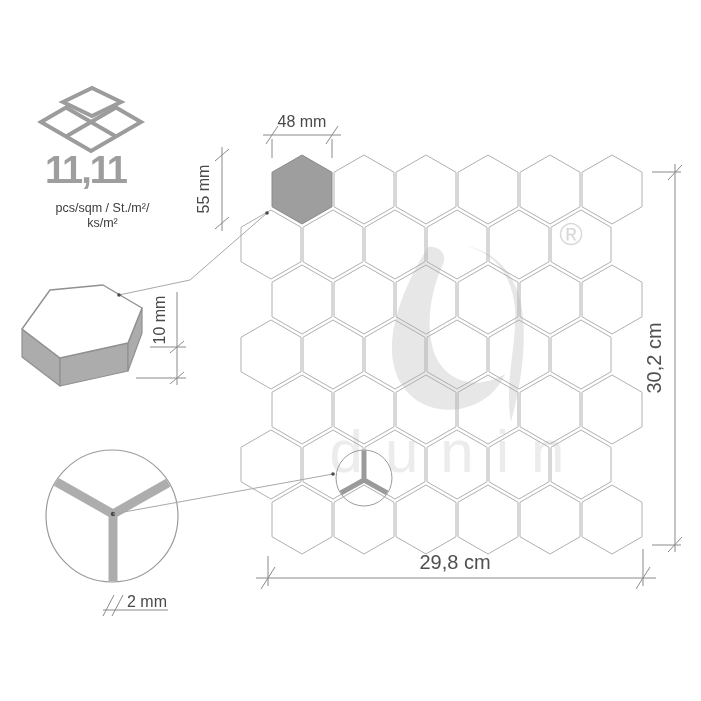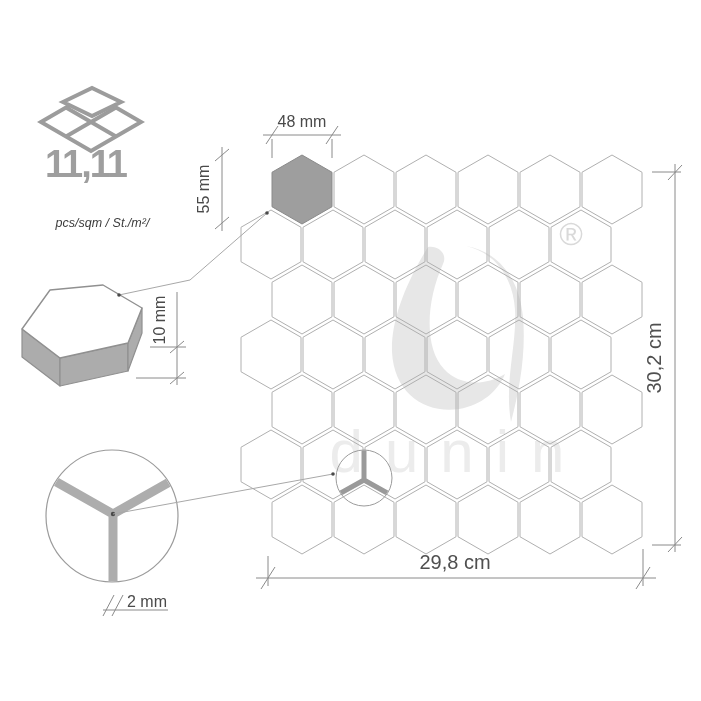--- a/index.html
+++ b/index.html
@@ -1,26 +1,26 @@
 <!DOCTYPE html>
 <html><head>
 <meta charset="utf-8">
 <style>
   html,body{margin:0;padding:0;background:#fff;}
   #canvas{
     position:relative;width:701px;height:701px;background:#ffffff;overflow:hidden;
     font-family:"Liberation Sans",sans-serif;
   }
   #art{position:absolute;left:0;top:0;}
-  .stats{position:absolute;left:20px;top:145px;width:165px;text-align:center;}
+  .stats{position:absolute;left:20px;top:151px;width:165px;text-align:center;}
   .stats-value{
     font-size:38px;font-weight:700;color:#9e9e9e;letter-spacing:-2px;line-height:1;
     margin-left:-34px;
   }
-  .stats-units{margin-top:33px;font-size:12.5px;line-height:15px;color:#3c3c3c;font-style:italic;}
+  .stats-units{margin-top:12px;font-size:12.5px;line-height:15px;color:#3c3c3c;}
   .dim-text{fill:#4a4a4a;font-size:16px;font-family:"Liberation Sans",sans-serif;}
   .dim-text-lg{fill:#4f4f4f;font-size:20px;font-family:"Liberation Sans",sans-serif;}
   .dimline{stroke:#8a8a8a;stroke-width:1;fill:none;}
   .leader{stroke:#a8a8a8;stroke-width:1;fill:none;}
   .hex{fill:#ffffff;fill-opacity:0;stroke:#b0b0b0;stroke-width:1;}
   .hex.hl{fill:#9e9e9e;fill-opacity:1;stroke:#8a8a8a;}
   .wm{fill:#e7e7e7;}
   .wm-text{fill:#ececec;font-size:60px;letter-spacing:22px;font-family:"Liberation Sans",sans-serif;}
   .wm-reg{fill:#d9d9d9;font-size:32px;font-family:"Liberation Sans",sans-serif;}
   .grout{stroke:#adadad;stroke-width:9;fill:none;}
@@ -175,16 +175,17 @@
       <circle class="dot" cx="267" cy="213" r="1.8"></circle>
       <path class="leader" d="M 113,514 L 333,474"></path>
       <circle class="dot" cx="333" cy="474" r="1.8"></circle>
     </g>
   </svg>
 
   <div class="stats">
     <div class="stats-value">11,11</div>
     <div class="stats-units">
       <div>pcs/sqm / St./m²/</div>
+      <div>ks/m²</div>
     </div>
   </div>
 
 </div>
 
 </body></html>

